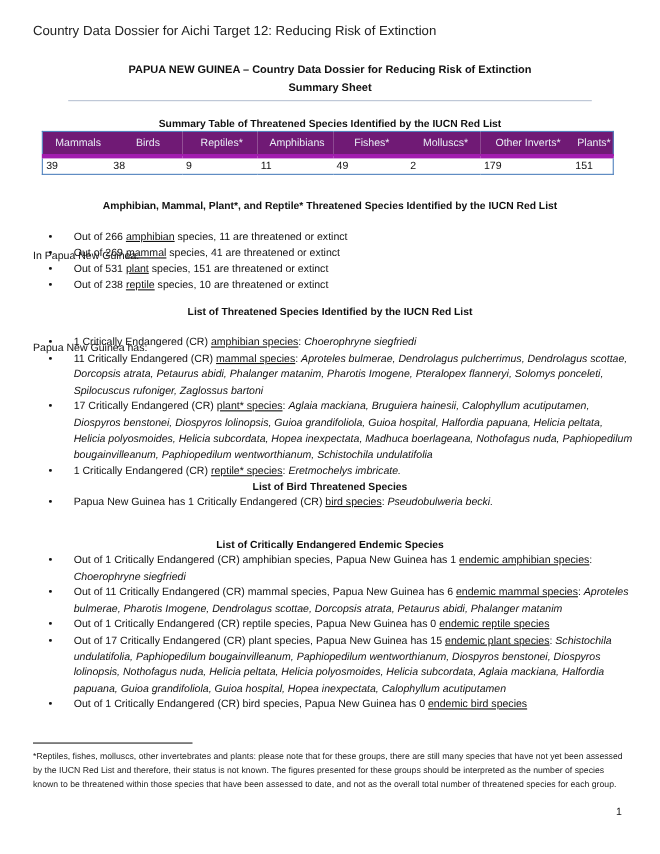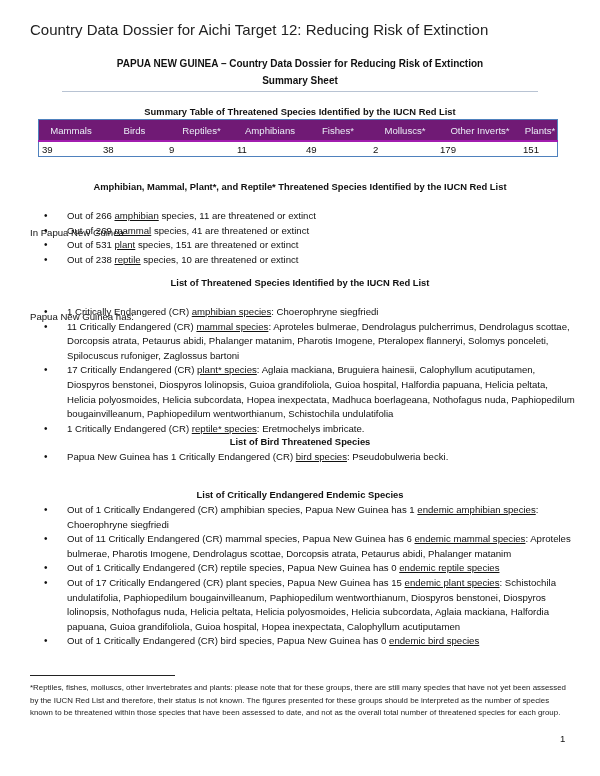--- a/index.html
+++ b/index.html
@@ -1,32 +1,32 @@
 <!DOCTYPE html>
 <html><head>
   <meta charset="utf-8">
   <style>
     html, body { margin: 0; padding: 0; }
     body {
       width: 600px; height: 776px; background: #ffffff; position: relative; overflow: hidden;
       font-family: "Liberation Sans", sans-serif; color: #111; font-size: 9.6px;
     }
-    .page-header { position: absolute; left: 30px; top: 21px; font-size: 15px; color: #222; }
+    .page-header { position: absolute; left: 30px; top: 21px; font-size: 12px; color: #222; }
     .title { position: absolute; left: 0; width: 600px; top: 55px; text-align: center; font-weight: bold; font-size: 10px; line-height: 17px; }
     .title-rule { position: absolute; left: 62px; width: 476px; top: 91px; height: 1px; background: #b8c3d3; }
     .section-heading { position: absolute; left: 0; width: 600px; text-align: center; font-weight: bold; font-size: 9.4px; }
     .summary-table { position: absolute; left: 38px; top: 119px; width: 520px; border-collapse: collapse; border: 1px solid #4f81bd; font-size: 9.6px; }
     .summary-table th { background: #701a75; color: #e9eef6; font-weight: normal; text-align: center; padding: 0 0 0 3px; height: 20px; }
-    .summary-table td { background: #ffffff; color: #111; text-align: left; padding: 0 0 0 3px; height: 14px; border-top: 2px solid #a21caf; }
+    .summary-table td { background: #ffffff; color: #111; text-align: left; padding: 0 0 0 3px; height: 14px; border-top: 4px solid #a21caf; }
     .intro { position: absolute; left: 30px; font-size: 9.6px; margin-top: 32px; }
     ul.blist { position: absolute; left: 30px; width: 545px; margin: 0; padding: 0; list-style: none; font-size: 9.6px; line-height: 14.6px; }
     ul.blist li { position: relative; padding-left: 37px; }
     ul.blist li::before { content: "\2022"; position: absolute; left: 14px; top: 0; font-size: 10px; }
     .u { text-decoration: underline; }
-    .i { }
+    .i { font-style: italic; }
     .fn-rule { position: absolute; left: 30px; top: 675px; width: 145px; height: 1px; background: #222; }
     .footnote { position: absolute; left: 30px; top: 682px; width: 540px; font-size: 7.9px; line-height: 12.6px; color: #222; }
     .page-number { position: absolute; left: 560px; top: 733px; font-size: 9.6px; }
   </style>
 </head>
 <body>
 
 <div class="page-header">Country Data Dossier for Aichi Target 12: Reducing Risk of Extinction</div>
 
 <div class="title">

